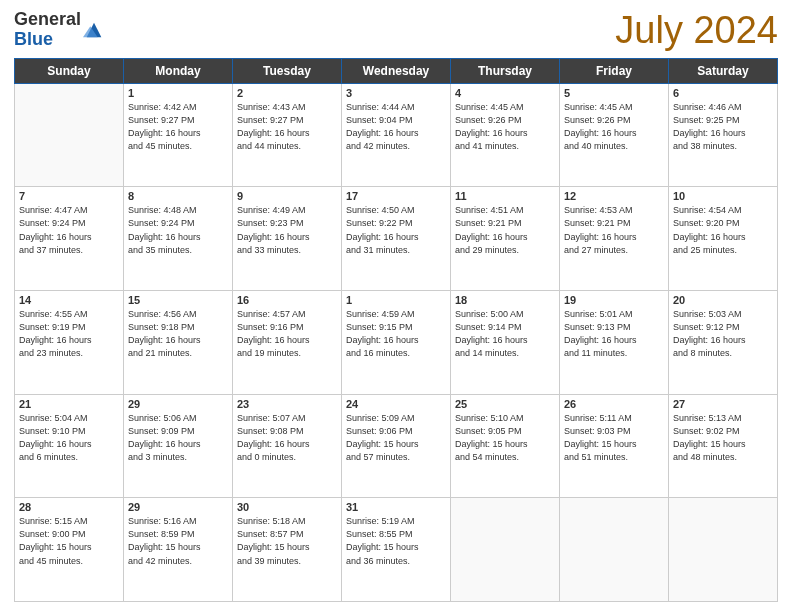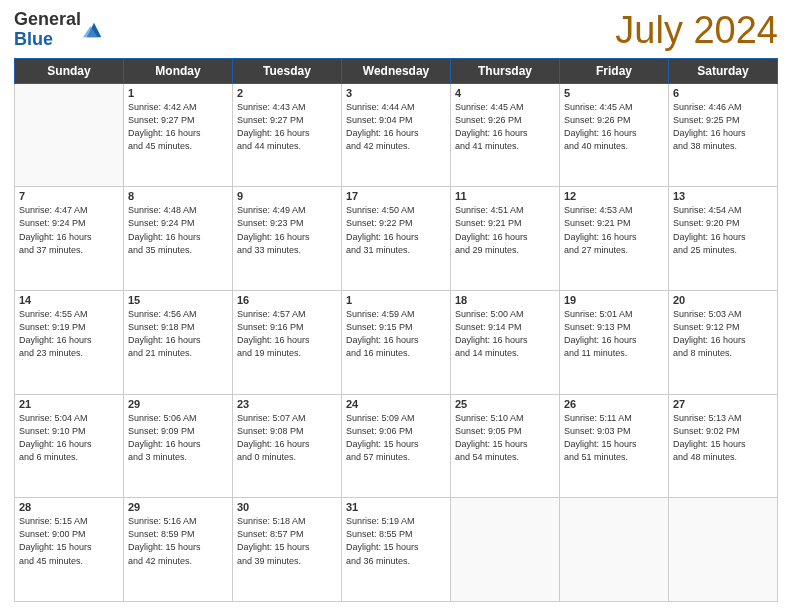--- a/index.html
+++ b/index.html
@@ -215,21 +215,21 @@
 and 29 minutes.</div>
           </td>
           <td>
             <span class="day-number">12</span>
             <div class="day-info" style="white-space: pre-line;">Sunrise: 4:53 AM
 Sunset: 9:21 PM
 Daylight: 16 hours
 and 27 minutes.</div>
           </td>
           <td>
-            <span class="day-number">13</span>
+            <span class="day-number">10</span>
             <div class="day-info" style="white-space: pre-line;">Sunrise: 4:54 AM
 Sunset: 9:20 PM
 Daylight: 16 hours
 and 25 minutes.</div>
           </td>
         </tr>
         <tr>
           <td>
             <span class="day-number">14</span>
             <div class="day-info" style="white-space: pre-line;">Sunrise: 4:55 AM

